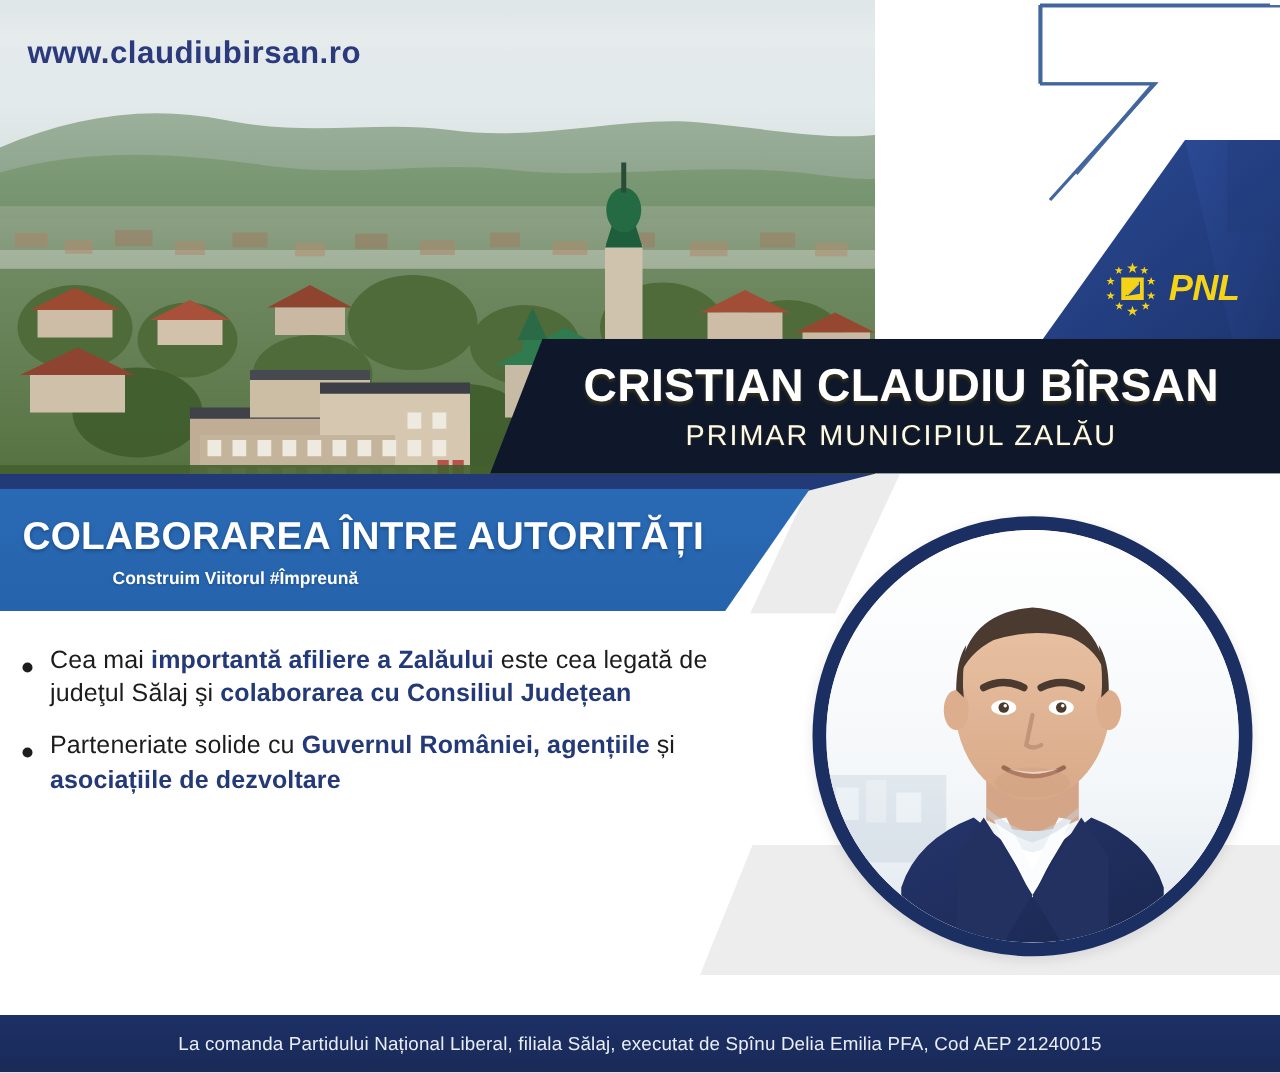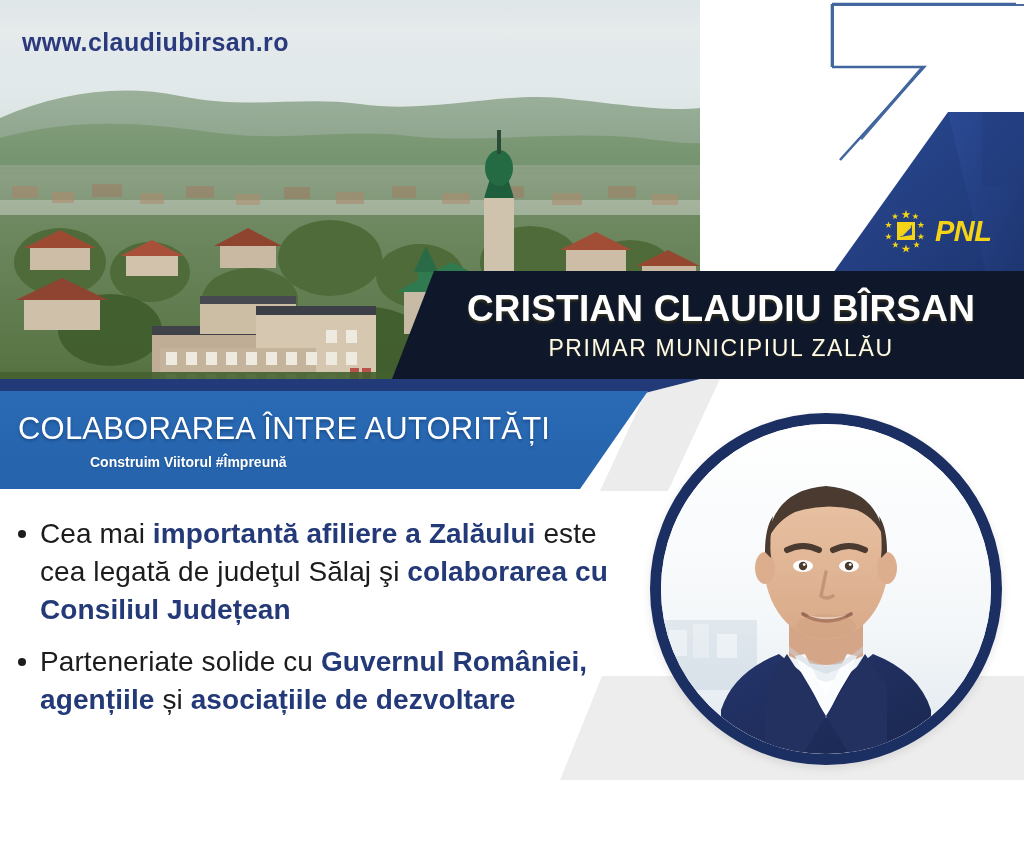--- a/index.html
+++ b/index.html
@@ -136,21 +136,21 @@
     background:#2667b3;
     background:linear-gradient(180deg,#2a6ab4 0%, #2563ac 100%);
     clip-path: polygon(0 0, 648px 0, 580px 98px, 0 98px);
     display:flex;
     flex-direction:column;
     justify-content:center;
     padding-left:18px;
   }
   .headline-main {
     font-size:31px;
-    font-weight:normal;
+    font-weight:bold;
     color:#ffffff;
     letter-spacing:0.2px;
     text-shadow:0 2px 3px rgba(10,30,70,0.35);
   }
   .headline-sub {
     font-size:14px;
     font-weight:bold;
     color:#ffffff;
     margin-top:7px;
     padding-left:72px;
@@ -191,21 +191,21 @@
   }
   .bullet-dot {
     width:8px; height:8px;
     border-radius:50%;
     background:#1d1d1d;
     margin-top:15px;
     margin-right:14px;
     flex:0 0 8px;
   }
   .bullet-text {
-    font-size:28px;
+    font-size:20px;
     line-height:1.36;
     color:#1c1c1c;
     letter-spacing:0.1px;
   }
   .bullet-text b { color:#243a78; font-weight:bold; }
 
   
   .portrait {
     position:absolute;
     left:650px; top:413px;
@@ -516,14 +516,17 @@
 
       <path d="M165,148 L160,172 Q165,176 172,172" stroke="#c2957a" stroke-width="3.4" fill="none" stroke-linecap="round"></path>
 
       <path d="M142,190 Q165,204 190,190" stroke="#9d6a55" stroke-width="3.6" fill="none" stroke-linecap="round"></path>
       <path d="M146,191 Q165,199 186,191 Q165,196 146,191 Z" fill="#ffffff" opacity="0.85"></path>
 
       <ellipse cx="165" cy="202" rx="30" ry="12" fill="#cf9f7e" opacity="0.35"></ellipse>
     </svg>
   </div>
 
+  <div class="footer-bar">
+    <div class="footer-text">La comanda Partidului Național Liberal, filiala Sălaj, executat de Spînu Delia Emilia PFA, Cod AEP 21240015</div>
+  </div>
 
 </div>
 
 </body></html>

